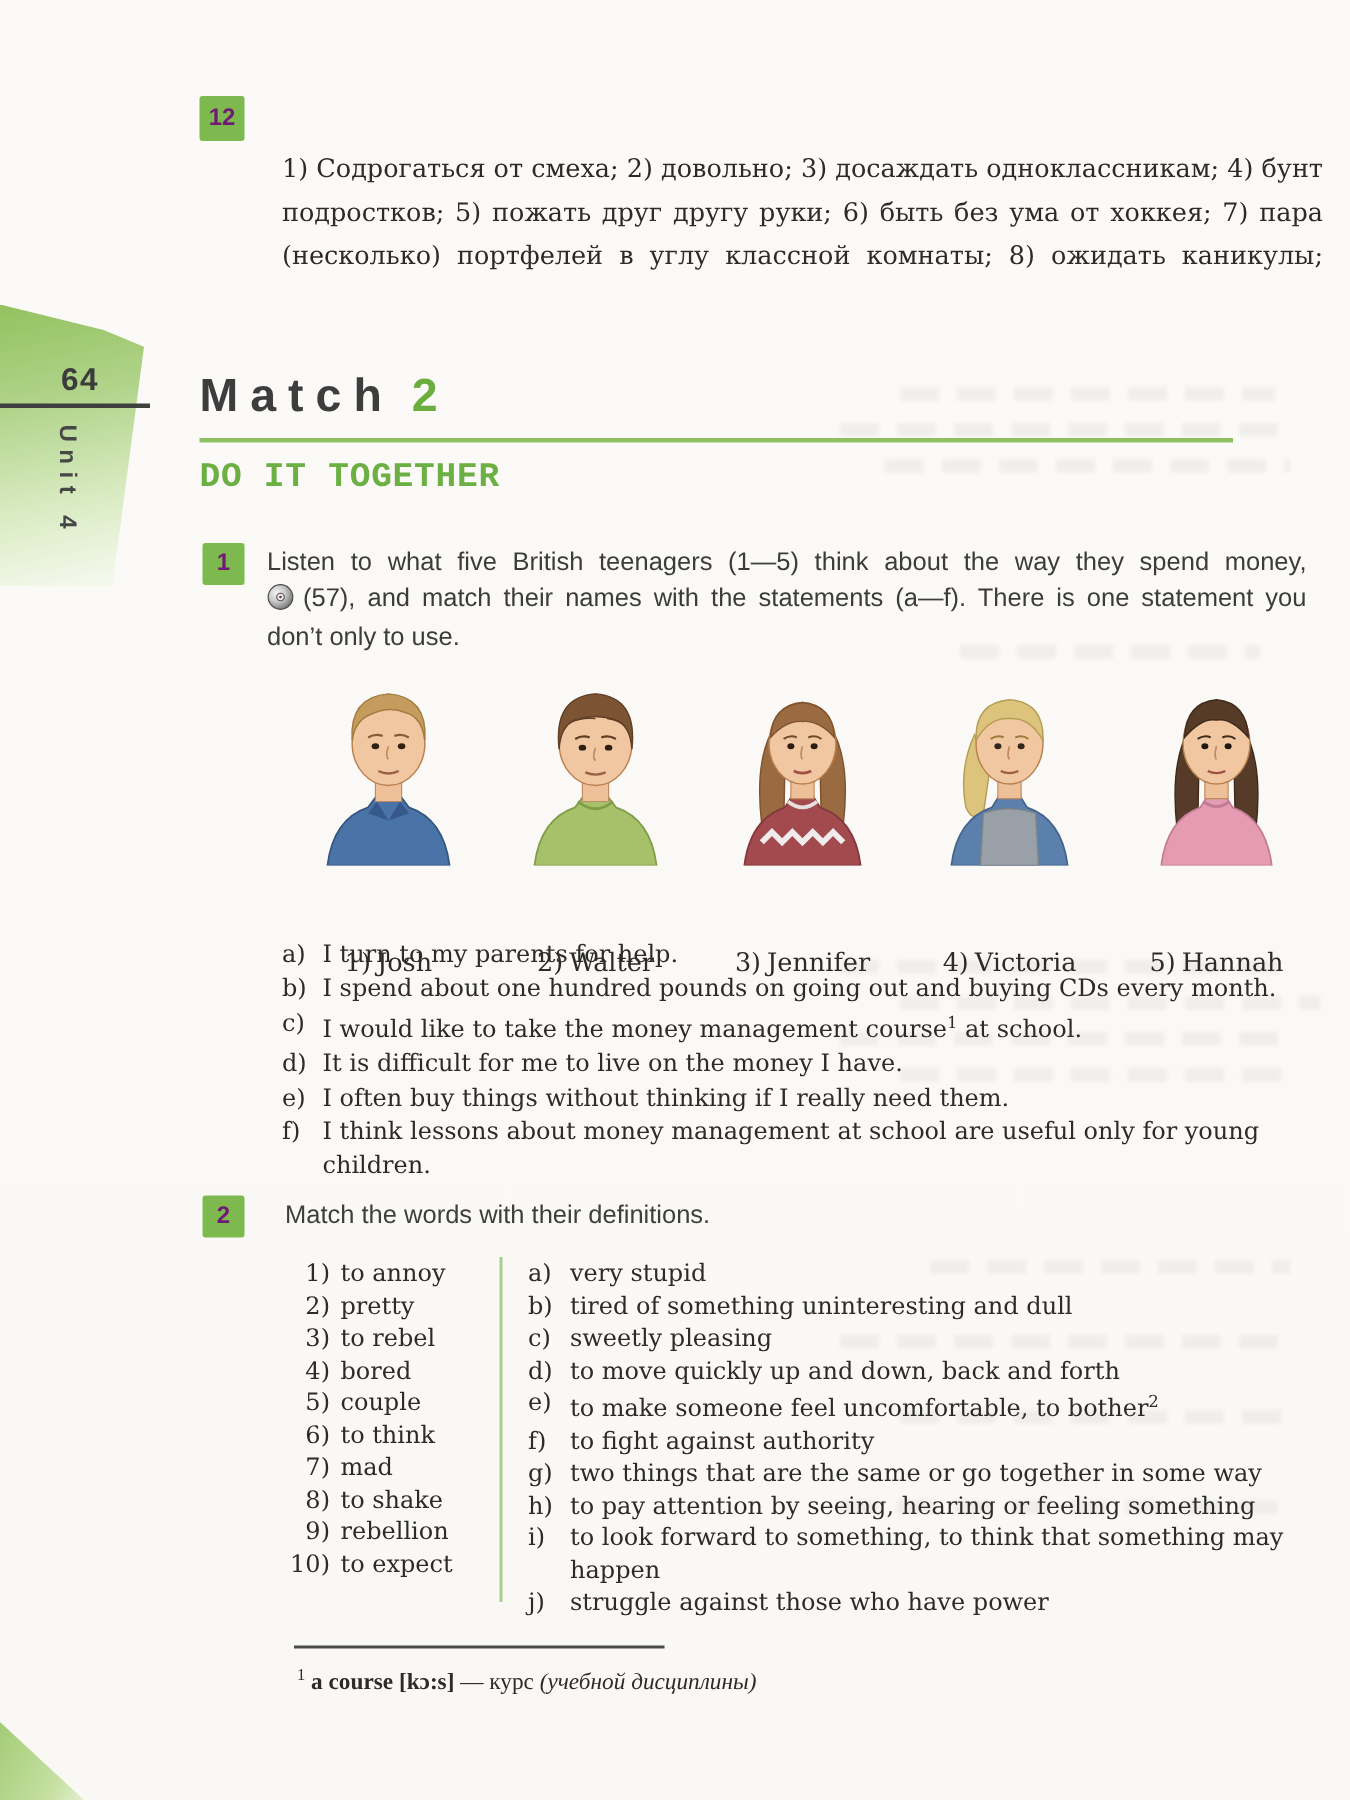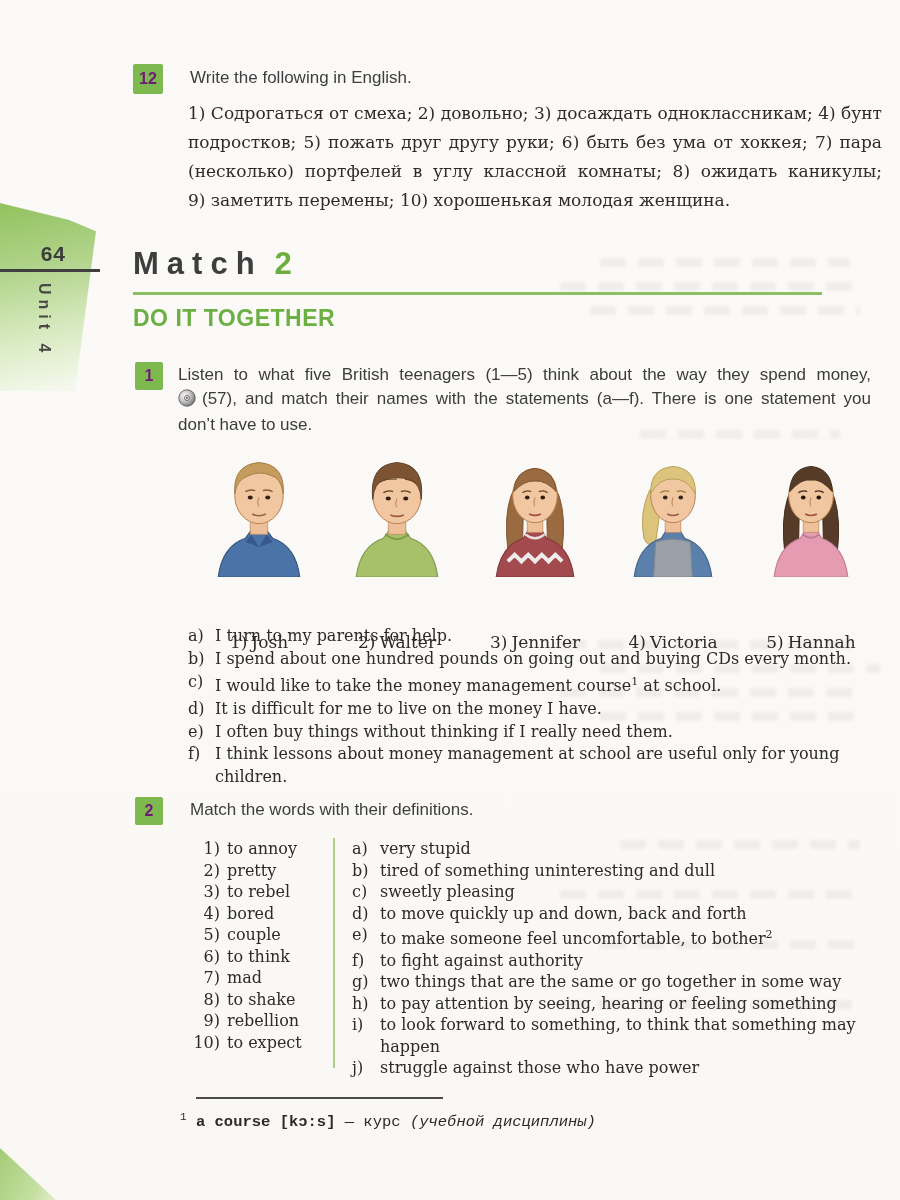--- a/index.html
+++ b/index.html
@@ -36,21 +36,21 @@
   .ex12-instr{position:absolute; left:190px; top:68px; font-size:17px; color:#3e3e3e;}
   .ru-par{position:absolute; left:188px; top:99px; width:694px;
     font-family:"DejaVu Serif","Liberation Serif",serif; font-size:17px; line-height:29px; color:#2c2b29;}
   .jl{text-align:justify; text-align-last:justify;}
   
   .step-title{position:absolute; left:133px; top:246px; font-size:31px; font-weight:bold;
     letter-spacing:8px; color:#3d3d3d;}
   .step-num{color:#6cae3e; margin-left:12px;}
   .step-rule{position:absolute; left:133px; top:292px; width:689px; height:3px; background:#8cc063;}
   .step-sub{position:absolute; left:133px; top:305px; font-size:23px; font-weight:800;
-    letter-spacing:.5px; color:#6cb044;}
+    letter-spacing:.5px; color:#6cb044;font-family:Liberation Mono, monospace;}
   
   .ex1-text{position:absolute; left:178px; top:363px; width:693px; font-size:17px; line-height:23.5px; color:#3c3c3c;}
   .cd-wrap{display:inline-block; vertical-align:-3px; margin-right:6px;}
   .portraits{position:absolute; left:190px; top:447px; width:690px; height:130px; display:flex;}
   .pcell{width:138px; height:130px; display:flex; align-items:flex-end; justify-content:center;}
   .names{position:absolute; left:190px; top:584px; width:690px; display:flex;
     font-family:"DejaVu Serif","Liberation Serif",serif; font-size:17px; color:#2c2b29;}
   .ncell{width:138px; text-align:center;margin-top:48px;}
   .ncell .nm{margin-left:4px;}
   .statements{position:absolute; left:188px; top:625px; width:702px;
@@ -66,22 +66,22 @@
   .wnum{width:36px; text-align:right; margin-right:7px; flex:none;}
   .match-divider{position:absolute; left:333px; top:838px; width:2px; height:230px; background:#a9cf8b;}
   .defs{position:absolute; left:352px; top:838px; width:552px;
     font-family:"DejaVu Serif","Liberation Serif",serif; font-size:16px; line-height:21.5px; color:#2c2b29;}
   .drow{display:flex;}
   .dlab{width:28px; flex:none;}
   .dtxt{flex:1; max-width:500px;}
   sup{font-size:11px;}
   
   .fn-rule{position:absolute; left:196px; top:1097px; width:247px; height:2px; background:#4a4a4a;}
-  .footnotes{position:absolute; left:180px; top:1103px;
-    font-family:Liberation Mono, monospace; font-size:15.5px; line-height:28px; color:#2c2b29;}
+  .footnotes{position:absolute; left:198px; top:1103px;
+    font-family:Liberation Serif, serif; font-size:15.5px; line-height:28px; color:#2c2b29;}
   .fn-term{font-weight:bold;}
   .fn-tr{font-weight:bold;}
   .fn-it{font-style:italic;}
 </style>
 </head>
 <body>
 
 <div class="page">
 
   <div class="wedge-top"></div>
@@ -97,26 +97,24 @@
   <div class="bleed" style="left:620px;top:840px;width:240px"></div>
   <div class="bleed" style="left:560px;top:890px;width:300px"></div>
   <div class="bleed" style="left:600px;top:940px;width:260px"></div>
   <div class="bleed" style="left:560px;top:1000px;width:300px"></div>
 
   <div class="pagenum">64</div>
   <div class="pagenum-rule"></div>
   <div class="unit-label">Unit 4</div>
 
   <div class="badge" style="left:133px;top:64px;">12</div>
-  <div class="ex12-instr">Write the following in English.</div>
   <div class="ru-par">
     <div class="jl">1) Содрогаться от смеха; 2) довольно; 3) досаждать одноклассникам; 4) бунт</div>
     <div class="jl">подростков; 5) пожать друг другу руки; 6) быть без ума от хоккея; 7) пара</div>
     <div class="jl">(несколько) портфелей в углу классной комнаты; 8) ожидать каникулы;</div>
-    <div>9) заметить перемены; 10) хорошенькая молодая женщина.</div>
   </div>
 
   <div class="step-title"><span>Match</span><span class="step-num">2</span></div>
   <div class="step-rule"></div>
   <div class="step-sub">DO IT TOGETHER</div>
 
   <div class="badge" style="left:135px;top:362px;width:28px;height:28px;">1</div>
   <div class="ex1-text">
     <div class="jl"><span>Listen to what five British teenagers (1—5) think about the way they spend money,</span></div>
     <div class="jl"><span class="cd-wrap"><svg width="18" height="18" viewBox="0 0 18 18">
@@ -125,21 +123,21 @@
                 <stop offset="0" stop-color="#f5f5f5"></stop>
                 <stop offset=".45" stop-color="#c9c9c9"></stop>
                 <stop offset=".8" stop-color="#8e8e8e"></stop>
                 <stop offset="1" stop-color="#5f5f5f"></stop>
               </radialGradient>
             </defs>
             <circle cx="9" cy="9" r="8.2" fill="url(#cdg)" stroke="#4c4c4c" stroke-width="0.8"></circle>
             <circle cx="9" cy="9" r="2.5" fill="#e8e8e8" stroke="#555" stroke-width="0.8"></circle>
             <circle cx="9" cy="9" r="0.9" fill="#7a3b3b"></circle>
           </svg></span><span>(57), and match their names with the statements (a—f). There is one statement you</span></div>
-    <div><span>don’t have to use.</span></div>
+    <div><span>don’t only to use.</span></div>
   </div>
 
   <div class="portraits">
     <div class="pcell">
       <svg width="122" height="128" viewBox="0 0 124 132">
         <path d="M20 132 Q24 100 48 92 L54 84 H70 L76 92 Q100 100 104 132 Z" fill="#4a74a8" stroke="#35567e" stroke-width="1.2"></path>
         <path d="M54 88 L62 101 L48 96 Z" fill="#36588a"></path>
           <path d="M70 88 L62 101 L76 96 Z" fill="#36588a"></path>
         <path d="M53 70 h18 v18 h-18 z" fill="#eec09a" stroke="#c08b5e" stroke-width="0.8"></path>
         <ellipse cx="62" cy="48" rx="25" ry="29" fill="#f0c7a0" stroke="#b97f4e" stroke-width="1"></ellipse>

